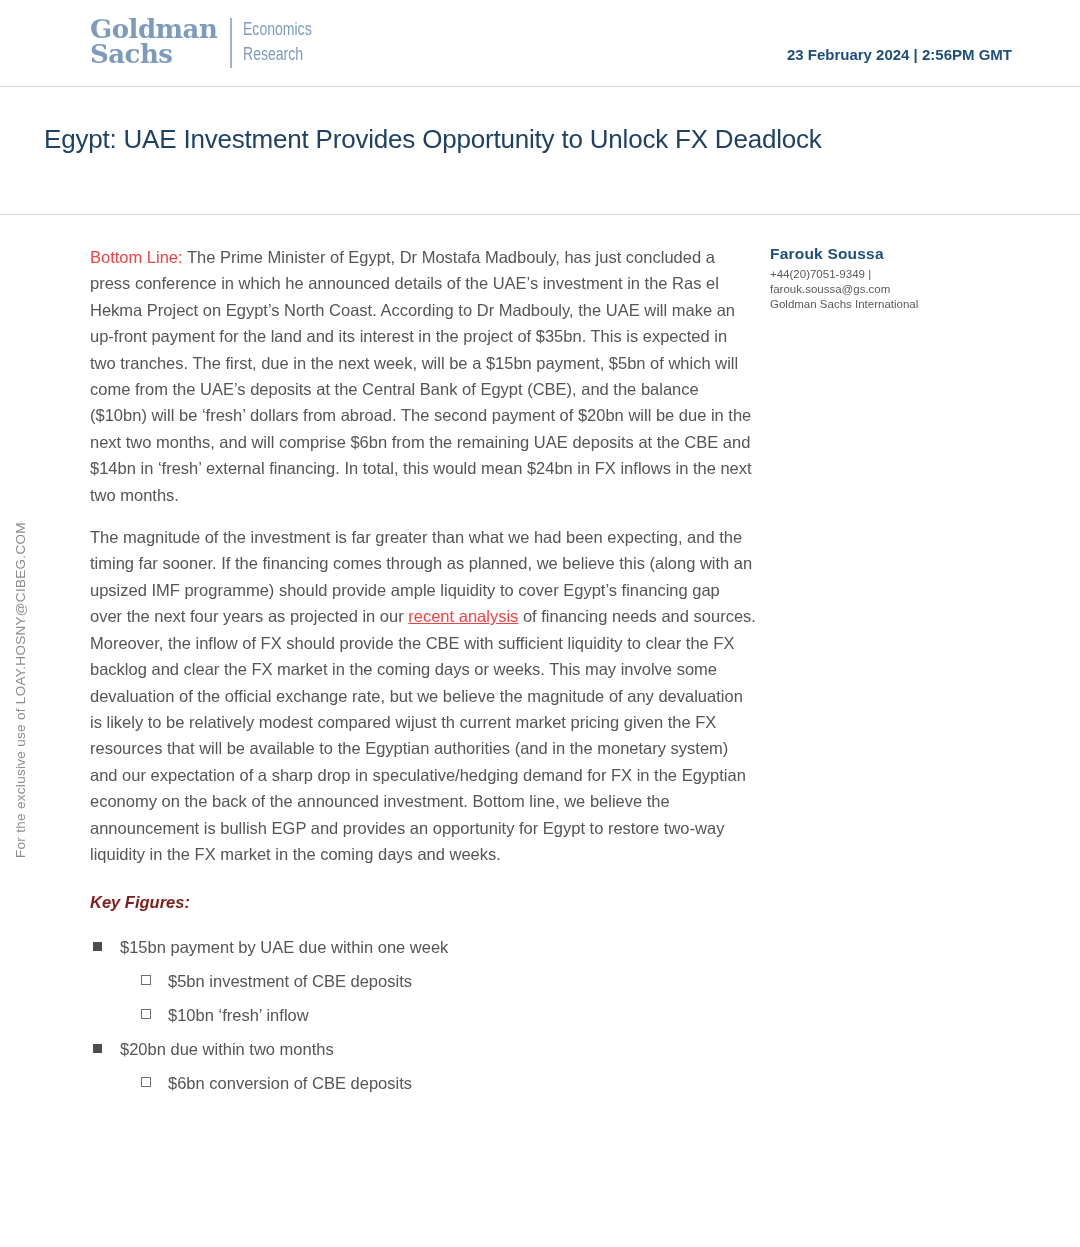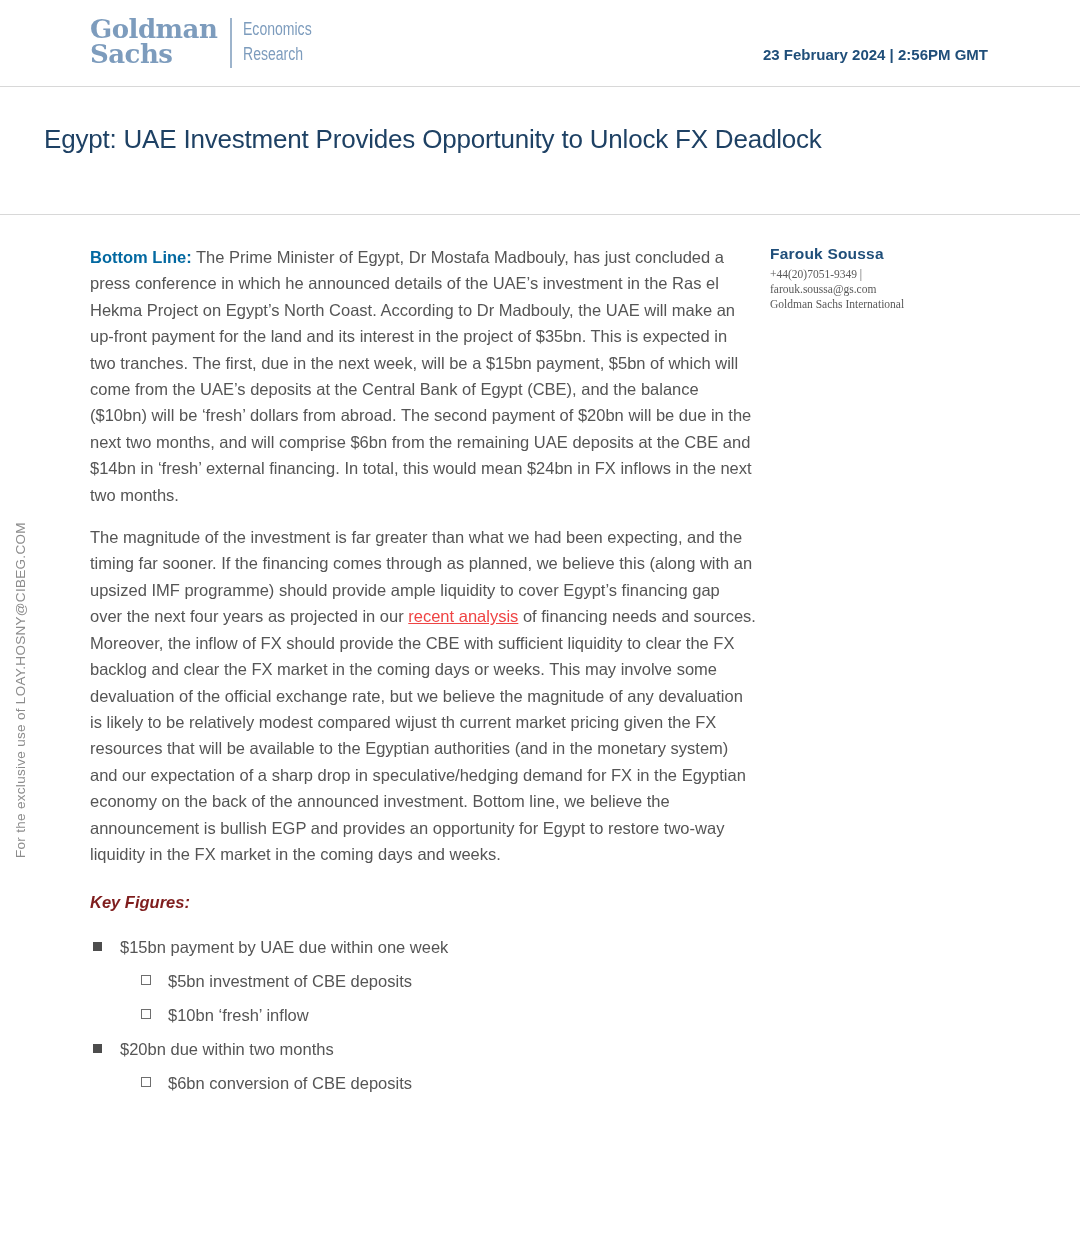--- a/index.html
+++ b/index.html
@@ -8,21 +8,21 @@
     position:relative;
     width:1080px; height:1247px;
     background:#ffffff;
     font-family:"Liberation Sans", sans-serif;
     overflow:hidden;
   }
 
   
   .header {
     display:flex; justify-content:space-between; align-items:flex-start;
-    height:87px; padding:17px 92px 0 90px;
+    height:87px; padding:17px 68px 0 90px;
     border-bottom:1px solid #d8d8d8;
   }
   .logo { display:flex; align-items:flex-start; }
   .logo-name {
     font-family:"DejaVu Serif", serif;
     font-weight:700; color:#7d9cbd;
     font-size:26px; line-height:25px; letter-spacing:-0.5px;
   }
   .logo-bar { width:2px; height:50px; background:#9db4cc; margin:1px 11px 0 13px; }
   .logo-division {
@@ -49,21 +49,21 @@
 
   
   .content { display:flex; padding:29px 90px 0 90px; }
   .main-col { width:666px; }
   .side-col { width:212px; margin-left:14px; padding-top:1px; }
 
   .body-para {
     font-size:16.5px; line-height:26.4px; color:#555555;
     margin-bottom:16px;
   }
-  .lead { font-weight:700; color:#0369a1; }
+  .lead { font-weight:400; color:#ef4444; }
   .inline-link { color:#ef4444; text-decoration:underline; cursor:pointer; }
 
   .key-heading {
     font-size:16.5px; font-weight:700; color:#7f1d1d;
     margin:26px 0 25px 0;
     font-style:italic;
   }
 
   .bullet-item {
     position:relative; padding-left:30px; margin-bottom:14px;
@@ -78,21 +78,21 @@
   .bullet-item.sub .marker {
     background:transparent; border:1.5px solid #6e6e6e;
     width:10px; height:10px; top:4px;
   }
 
   
   .author-name {
     font-size:15.5px; font-weight:700; color:#1f4e79;
     margin-bottom:4px; letter-spacing:0.2px;
   }
-  .author-line { font-size:11.5px; line-height:15px; color:#595959;font-family:Liberation Serif, serif; }
+  .author-line { font-size:11.5px; line-height:15px; color:#595959; }
 
   
   .watermark {
     position:absolute; left:13px; top:858px;
     transform:rotate(-90deg); transform-origin:left top;
     white-space:nowrap;
     font-size:13.5px; color:#8c8c8c; letter-spacing:0.3px;
   }
 </style>
 </head>

